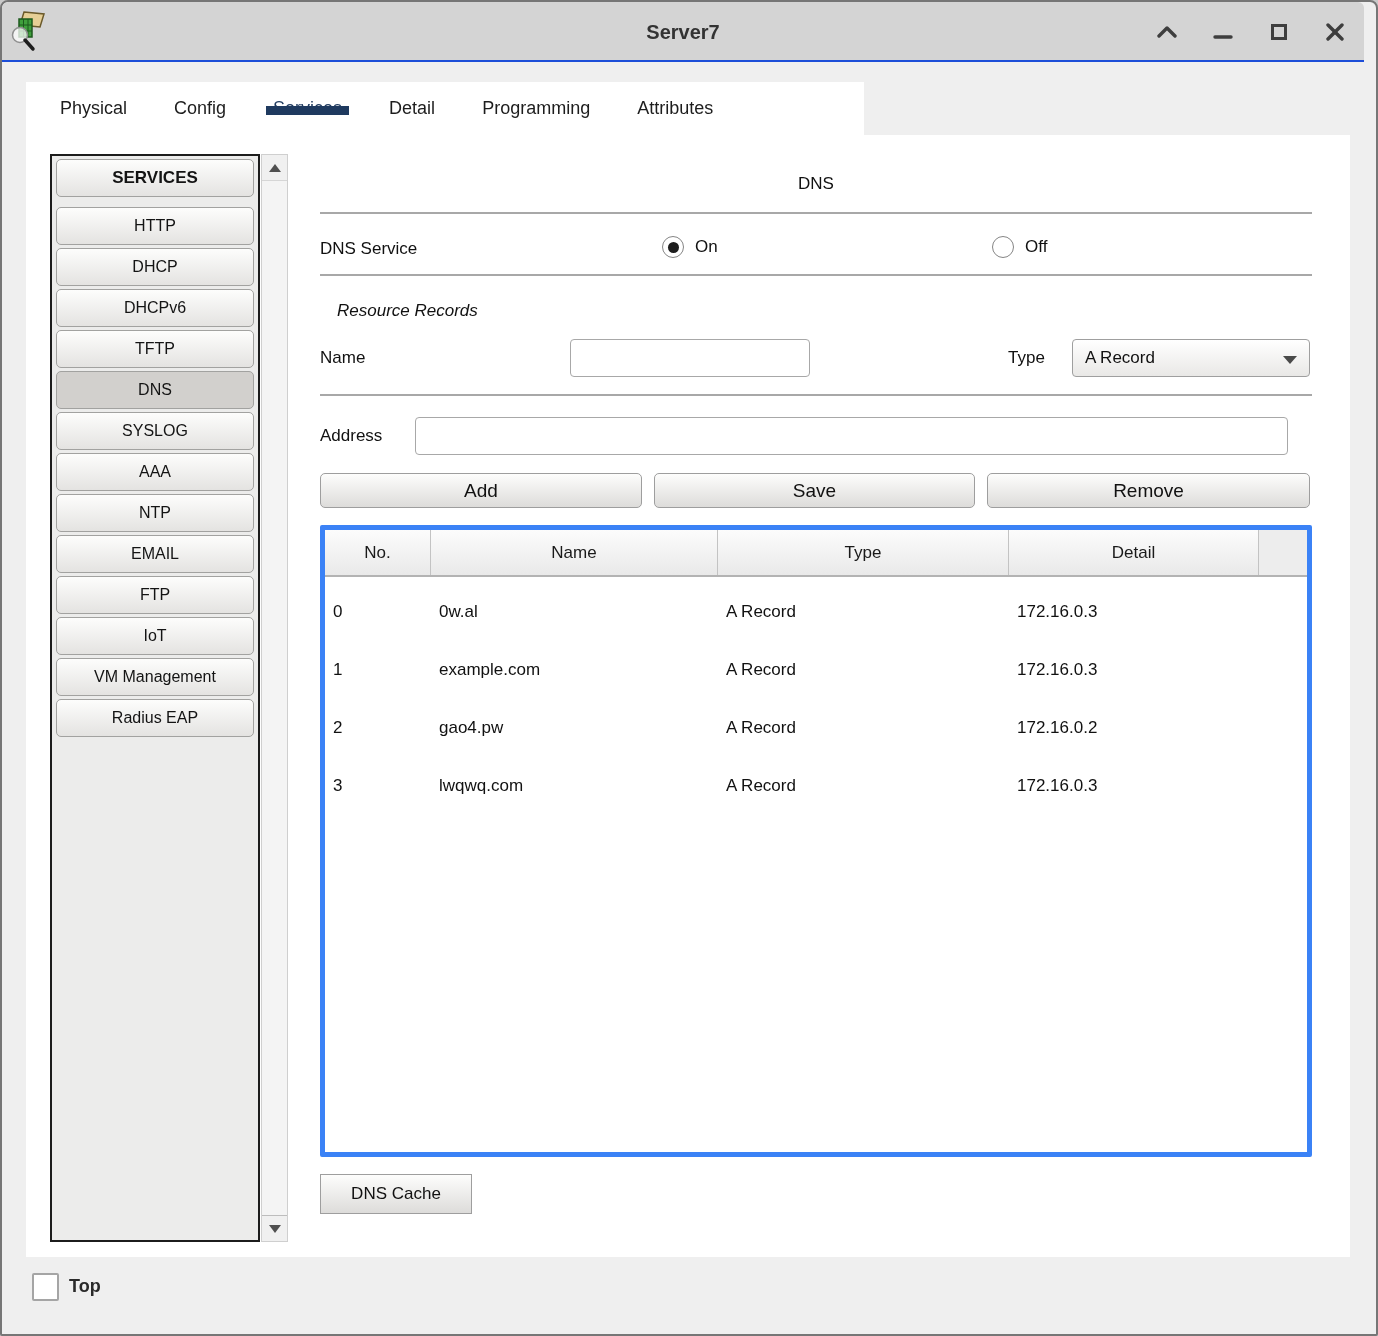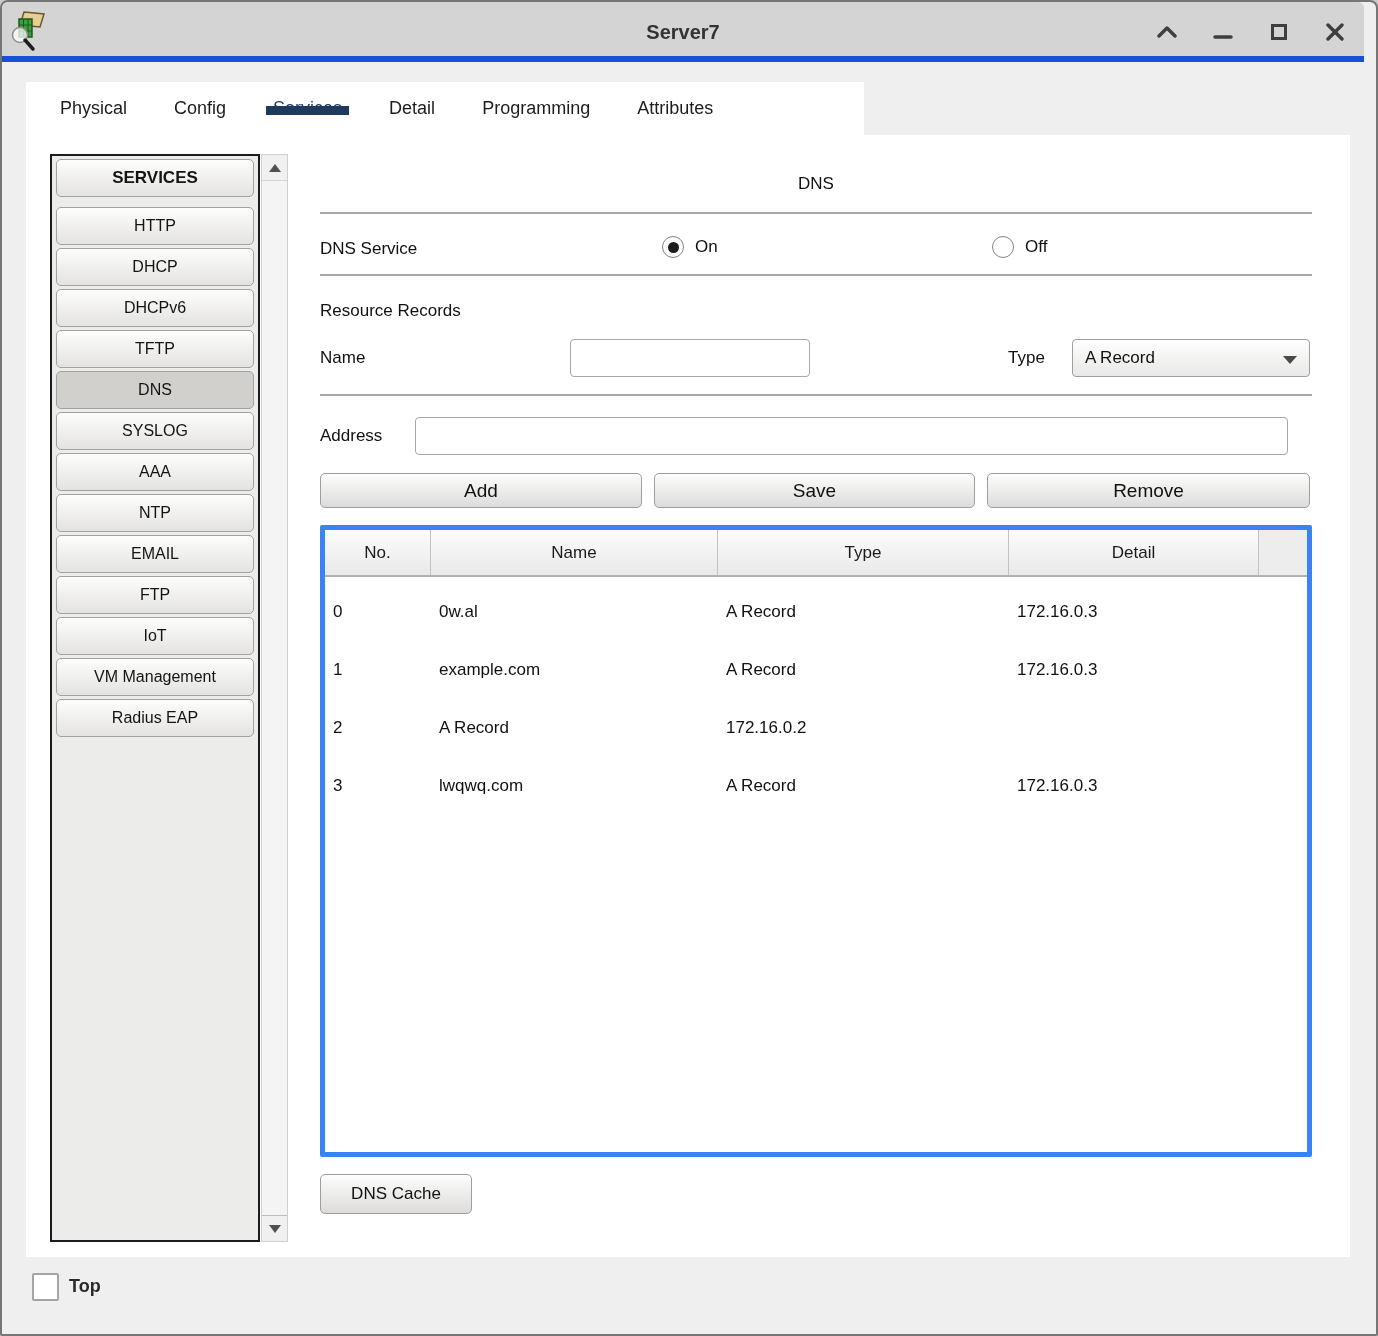--- a/index.html
+++ b/index.html
@@ -7,21 +7,21 @@
 
   .window {
     position:absolute; left:0; top:0; width:1378px; height:1336px;
     background:#efefef; border:2px solid #767676; border-radius:8px 8px 2px 2px;
     overflow:hidden;
   }
 
   
   .titlebar {
     position:absolute; left:0; top:0; right:12px; height:60px;
-    background:#d4d4d4; border-bottom:6px solid #1d4ed8; border-radius:6px 6px 0 0;
+    background:#d4d4d4; border-bottom:2px solid #1d4ed8; border-radius:6px 6px 0 0;
   }
   .app-icon { position:absolute; left:9px; top:7px; width:36px; height:44px; }
   .win-title {
     position:absolute; left:0; right:0; top:0; height:60px;
     display:flex; align-items:center; justify-content:center;
     font-size:20px; font-weight:bold; color:#333;
   }
   .win-controls { position:absolute; right:18px; top:0; height:60px; display:flex; align-items:center; gap:34px; }
   .win-btn { width:22px; height:22px; display:flex; align-items:center; justify-content:center; cursor:default; }
   .win-btn svg { display:block; }
@@ -78,21 +78,21 @@
 
   .radio-group { position:absolute; top:84px; display:flex; align-items:center; gap:11px; }
   .radio-on { left:342px; } .radio-off { left:672px; }
   .radio {
     width:22px; height:22px; border-radius:50%; background:#fff; border:1px solid #858585;
     display:flex; align-items:center; justify-content:center;
   }
   .radio.selected::after { content:""; width:11px; height:11px; border-radius:50%; background:#1d1d1d; }
   .radio-label { font-size:17px; color:#111; }
 
-  .rr-label { top:149px; left:0; }
+  .rr-label { top:149px; left:17px;font-style:italic; }
   .name-label { top:196px; left:0; }
   .text-input {
     position:absolute; background:#fff; border:1px solid #a8a8a8; border-radius:4px;
     font-size:16px; padding:0 8px; color:#111; font-family:"Liberation Sans", sans-serif;
   }
   .name-input { left:250px; top:187px; width:240px; height:38px; }
   .type-label { top:196px; left:688px; }
   .type-select {
     position:absolute; left:752px; top:187px; width:238px; height:38px;
     background:linear-gradient(#ffffff,#e9e8e6); border:1px solid #9f9f9f; border-radius:4px;
@@ -126,21 +126,21 @@
     background:linear-gradient(#fcfcfc,#e9e9e9); border-right:1px solid #c3c3c3;
     display:flex; align-items:center; justify-content:center; font-size:17px; color:#1a1a1a;
   }
   .rec-head .hcell.corner { background:#ededed; border-right:none; }
   .rec-rows { padding-top:6px; }
   .rec-row { display:grid; grid-template-columns:106px 287px 291px 250px 1fr; height:58px; }
   .rec-row .cell { display:flex; align-items:center; padding-left:8px; font-size:17px; color:#111; }
 
   .dns-cache-btn {
     position:absolute; left:0; top:1022px; width:152px; height:40px;
-    background:linear-gradient(#fdfdfc,#dddcda); border:1px solid #9e9e9e; border-radius:5px;
+    background:linear-gradient(#fdfdfc,#dddcda); border:1px solid #9e9e9e; border-radius:0;
     display:flex; align-items:center; justify-content:center; font-size:17px; color:#111; cursor:default;
   }
 
   
   .footer { position:absolute; left:0; right:0; top:1255px; height:77px; background:#efefef; }
   .chk { position:absolute; left:30px; top:16px; width:27px; height:28px; background:#fff; border:2px solid #a5a5a5; border-radius:2px; }
   .chk-label { position:absolute; left:67px; top:19px; font-size:18px; font-weight:600; color:#2a2a2a; }
 </style>
 </head>
 <body>
@@ -284,20 +284,21 @@
             <div class="cell">172.16.0.3</div>
           </div>
           <div class="rec-row">
             <div class="cell">1</div>
             <div class="cell">example.com</div>
             <div class="cell">A Record</div>
             <div class="cell">172.16.0.3</div>
           </div>
           <div class="rec-row">
             <div class="cell">2</div>
+            <div class="cell">gao4.pw</div>
             <div class="cell">A Record</div>
             <div class="cell">172.16.0.2</div>
           </div>
           <div class="rec-row">
             <div class="cell">3</div>
             <div class="cell">lwqwq.com</div>
             <div class="cell">A Record</div>
             <div class="cell">172.16.0.3</div>
           </div>
         </div>

